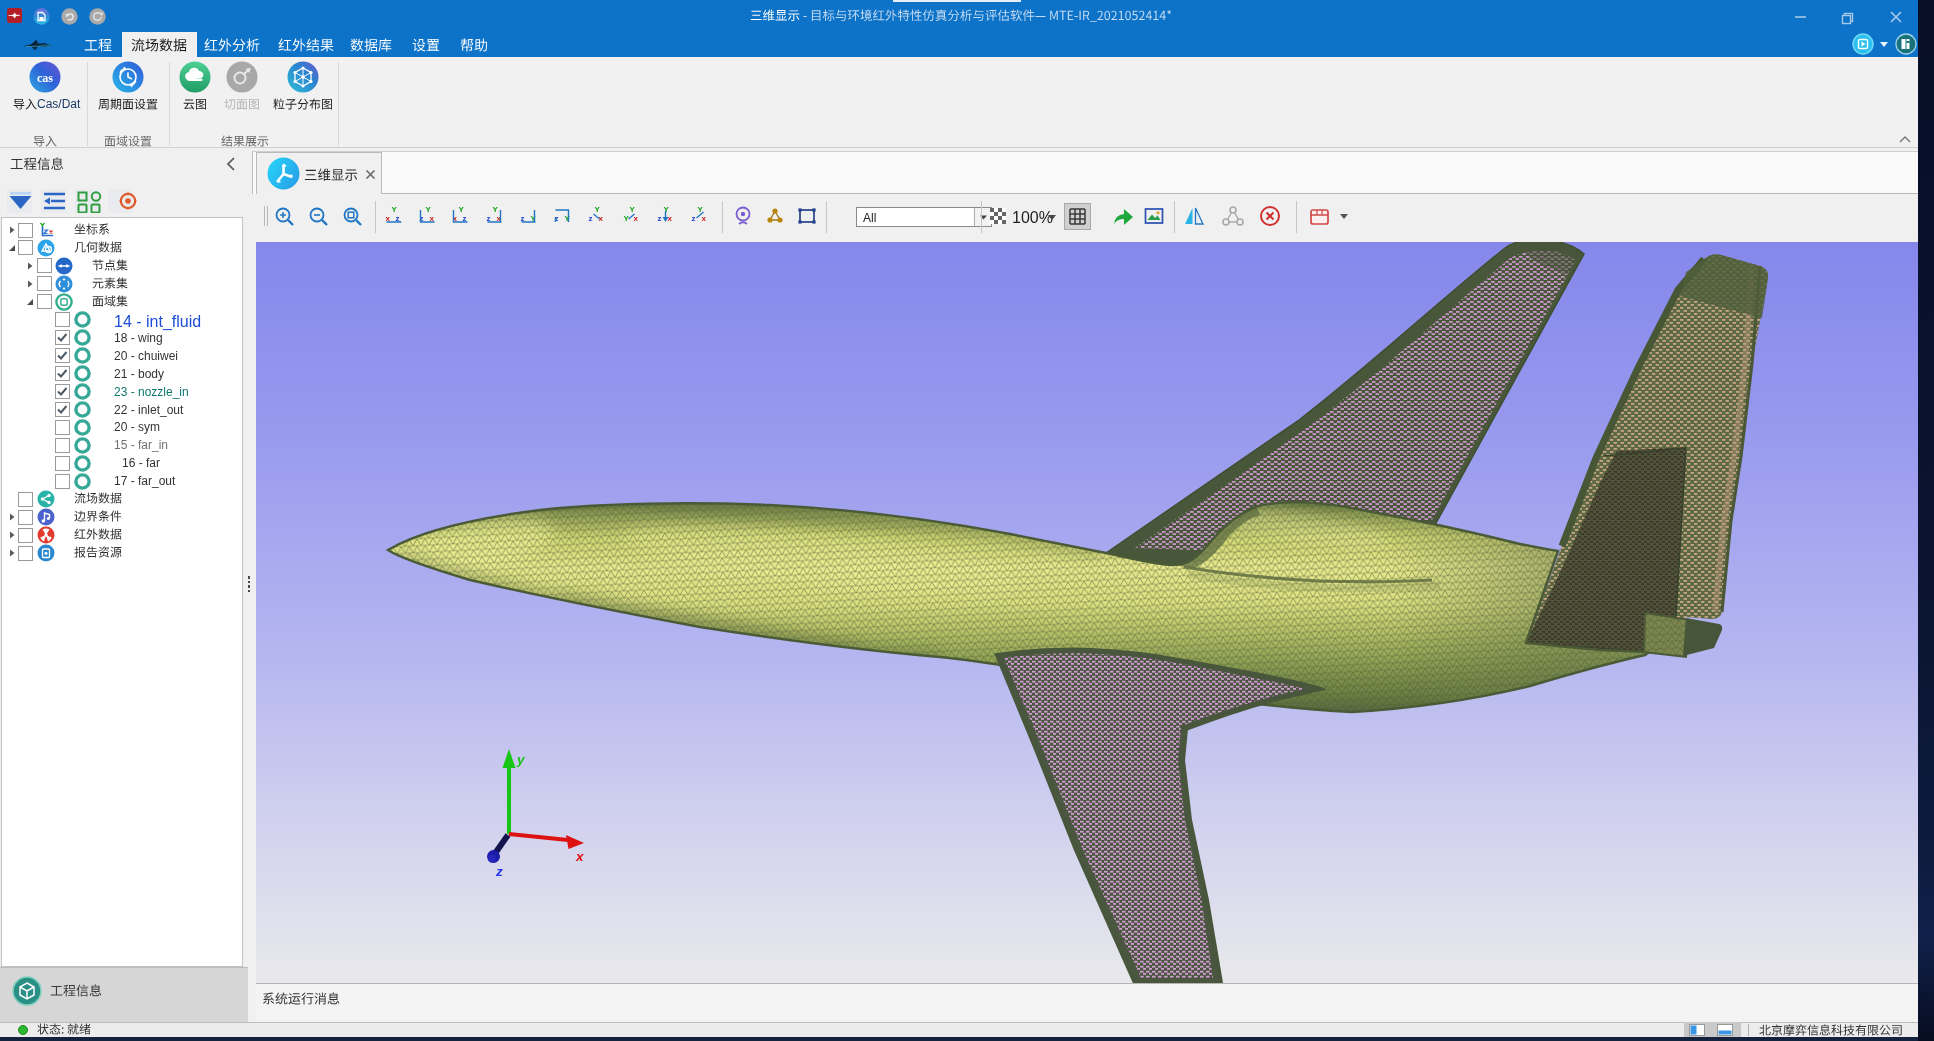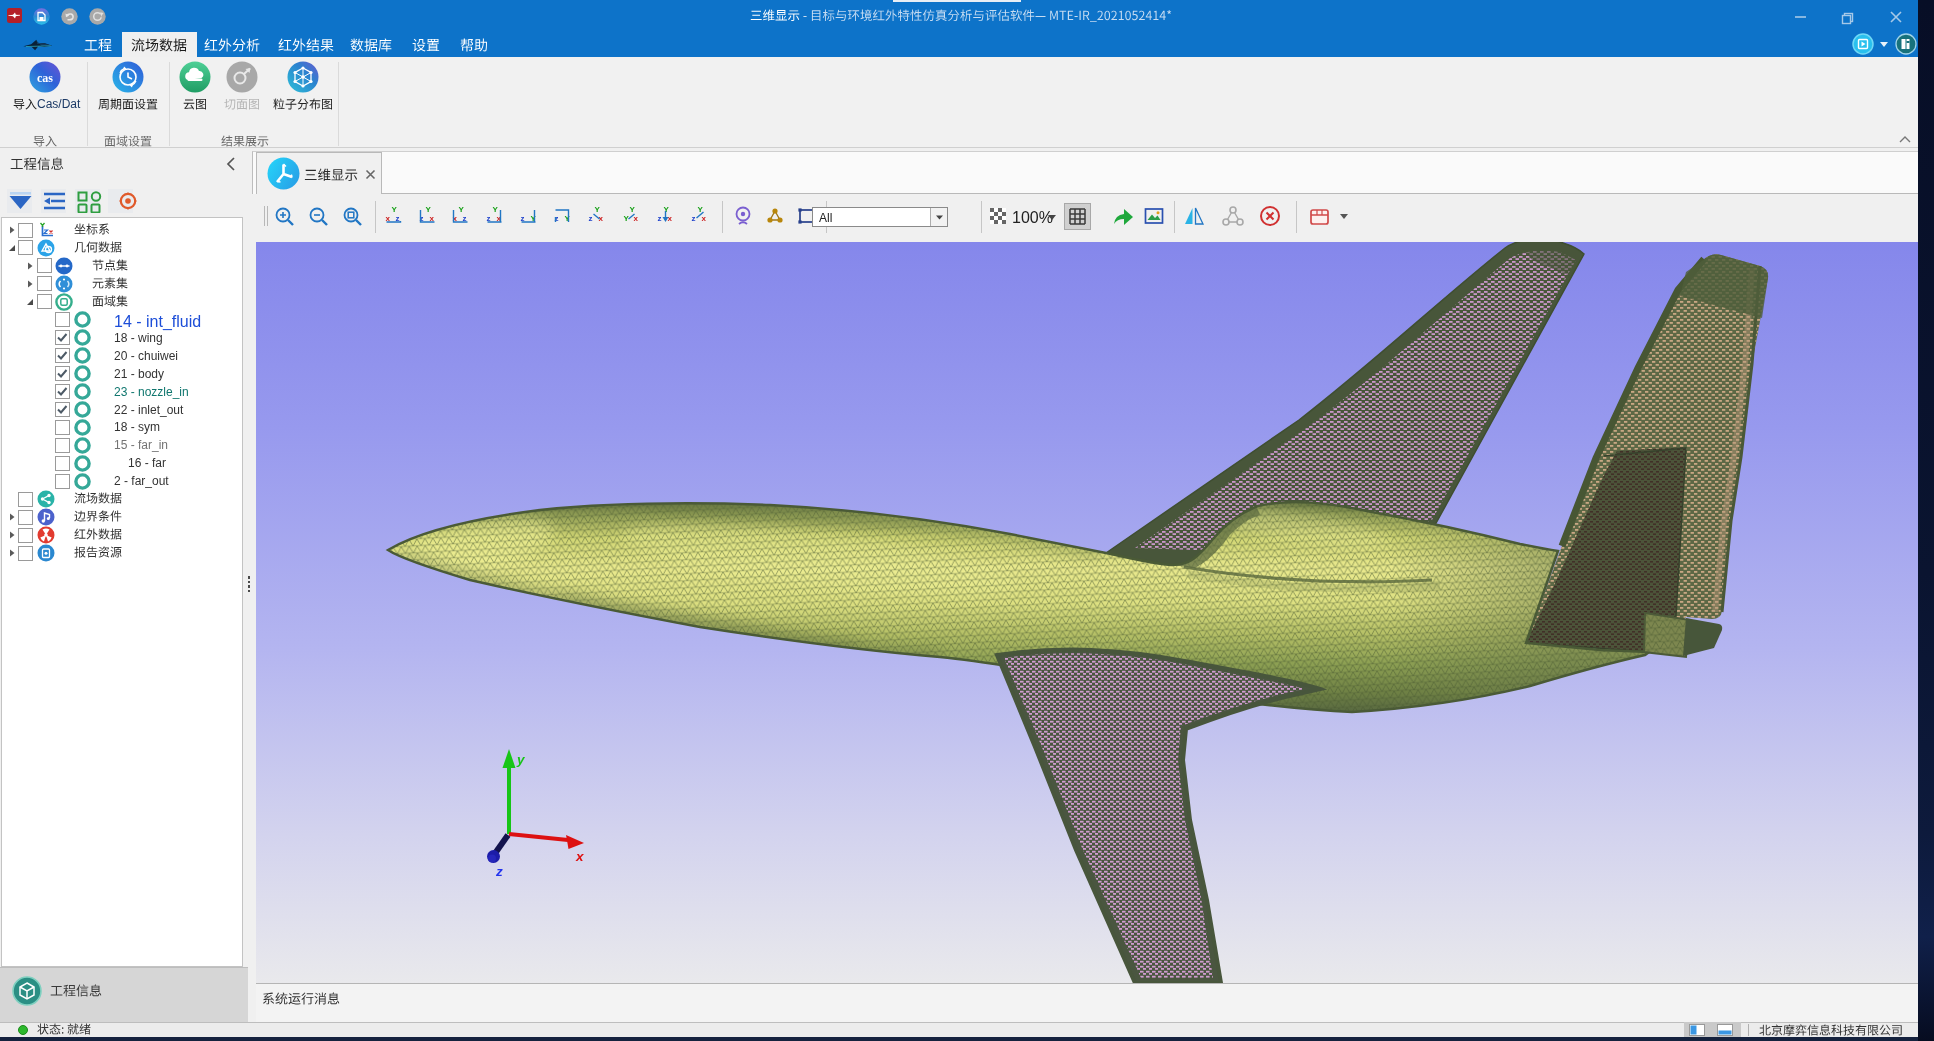--- a/index.html
+++ b/index.html
@@ -326,42 +326,42 @@
 <svg class="abs" style="left:74px;top:401.0px" width="17" height="17" viewBox="0 0 17 17">
 <circle cx="8.5" cy="8.5" r="6.6" fill="#fff" stroke="#35a898" stroke-width="3.4"></circle>
   </svg>
 <div class="abs" style="left:114px;top:402.5px;font-size:12px;color:#333;white-space:nowrap">22 - inlet_out</div>
 <svg class="abs" style="left:55px;top:419.95px" width="15" height="15" viewBox="0 0 15 15">
     <rect x="0.5" y="0.5" width="14" height="14" fill="#fff" stroke="#9a9a9a"></rect>
   </svg>
 <svg class="abs" style="left:74px;top:418.95px" width="17" height="17" viewBox="0 0 17 17">
 <circle cx="8.5" cy="8.5" r="6.6" fill="#fff" stroke="#35a898" stroke-width="3.4"></circle>
   </svg>
-<div class="abs" style="left:114px;top:420.45px;font-size:12px;color:#333;white-space:nowrap">18 - sym</div>
+<div class="abs" style="left:114px;top:420.45px;font-size:12px;color:#333;white-space:nowrap">20 - sym</div>
 <svg class="abs" style="left:55px;top:437.9px" width="15" height="15" viewBox="0 0 15 15">
     <rect x="0.5" y="0.5" width="14" height="14" fill="#fff" stroke="#9a9a9a"></rect>
   </svg>
 <svg class="abs" style="left:74px;top:436.9px" width="17" height="17" viewBox="0 0 17 17">
 <circle cx="8.5" cy="8.5" r="6.6" fill="#fff" stroke="#35a898" stroke-width="3.4"></circle>
   </svg>
 <div class="abs" style="left:114px;top:438.4px;font-size:12px;color:#737373;white-space:nowrap">15 - far_in</div>
 <svg class="abs" style="left:55px;top:455.85px" width="15" height="15" viewBox="0 0 15 15">
     <rect x="0.5" y="0.5" width="14" height="14" fill="#fff" stroke="#9a9a9a"></rect>
   </svg>
 <svg class="abs" style="left:74px;top:454.85px" width="17" height="17" viewBox="0 0 17 17">
 <circle cx="8.5" cy="8.5" r="6.6" fill="#fff" stroke="#35a898" stroke-width="3.4"></circle>
   </svg>
-<div class="abs" style="left:128px;top:456.35px;font-size:12px;color:#333;white-space:nowrap">16 - far</div>
+<div class="abs" style="left:122px;top:456.35px;font-size:12px;color:#333;white-space:nowrap">16 - far</div>
 <svg class="abs" style="left:55px;top:473.79999999999995px" width="15" height="15" viewBox="0 0 15 15">
     <rect x="0.5" y="0.5" width="14" height="14" fill="#fff" stroke="#9a9a9a"></rect>
   </svg>
 <svg class="abs" style="left:74px;top:472.79999999999995px" width="17" height="17" viewBox="0 0 17 17">
 <circle cx="8.5" cy="8.5" r="6.6" fill="#fff" stroke="#35a898" stroke-width="3.4"></circle>
   </svg>
-<div class="abs" style="left:114px;top:474.29999999999995px;font-size:12px;color:#333;white-space:nowrap">2 - far_out</div>
+<div class="abs" style="left:114px;top:474.29999999999995px;font-size:12px;color:#333;white-space:nowrap">17 - far_out</div>
 <svg class="abs" style="left:18px;top:491.75px" width="15" height="15" viewBox="0 0 15 15">
     <rect x="0.5" y="0.5" width="14" height="14" fill="#fff" stroke="#9a9a9a"></rect>
   </svg>
 <svg class="abs" style="left:37px;top:490.25px" width="18" height="18" viewBox="0 0 18 18">
 <circle cx="9" cy="9" r="8.5" fill="#2ab3a8"></circle>
 <circle cx="12" cy="5.5" r="1.7" fill="#fff"></circle>
     <circle cx="5.5" cy="9" r="1.7" fill="#fff"></circle>
     <circle cx="12" cy="12.5" r="1.7" fill="#fff"></circle>
 <path d="M6.8 8.3 L10.8 6.1 M6.8 9.7 L10.8 11.9" stroke="#fff" stroke-width="1.2"></path>
   </svg>
@@ -538,21 +538,21 @@
     <circle cx="17" cy="16" r="2.6" fill="#b8860b"></circle>
   </svg>
 <svg class="abs" style="left:795px;top:204px" width="24" height="24" viewBox="0 0 24 24">
 <rect x="5" y="6" width="14" height="12" fill="none" stroke="#27408b" stroke-width="1.7"></rect>
 <rect x="3.4" y="4.4" width="3.2" height="3.2" fill="#27408b"></rect>
     <rect x="17.4" y="4.4" width="3.2" height="3.2" fill="#27408b"></rect>
 <rect x="3.4" y="16.4" width="3.2" height="3.2" fill="#27408b"></rect>
     <rect x="17.4" y="16.4" width="3.2" height="3.2" fill="#27408b"></rect>
   </svg>
 <div class="abs" style="left:826px;top:201px;width:1px;height:32px;background:#c6c6c6"></div>
-<div class="abs" style="left:812px;top:207px;width:136px;height:20px;background:#fff;border:1px solid #8a8a8a">
+<div class="abs" style="left:856px;top:207px;width:136px;height:20px;background:#fff;border:1px solid #8a8a8a">
     <div class="abs" style="left:6px;top:2.5px;font-size:12px;color:#222">All</div>
     <div class="abs" style="left:117px;top:0;width:17px;height:18px;background:#f2f2f2;border-left:1px solid #adadad"><svg width="17" height="18" viewBox="0 0 17 18">
         <path d="M5 7.5 L12 7.5 L8.5 11.5 Z" fill="#444"></path>
       </svg></div>
   </div>
 <div class="abs" style="left:981px;top:201px;width:1px;height:32px;background:#c6c6c6"></div>
 <svg class="abs" style="left:986px;top:204px" width="24" height="24" viewBox="0 0 24 24">
     <rect x="4" y="4" width="4" height="4" fill="#666"></rect>
     <rect x="8" y="4" width="4" height="4" fill="#fff"></rect>
     <rect x="12" y="4" width="4" height="4" fill="#666"></rect>

